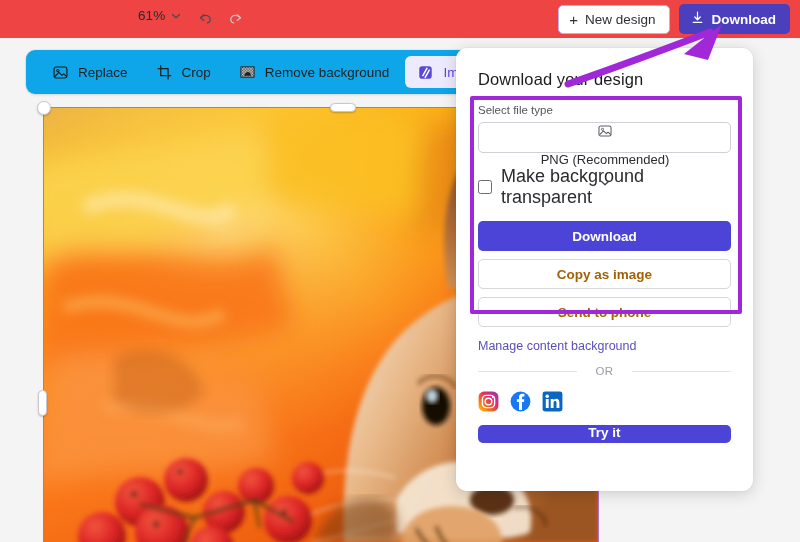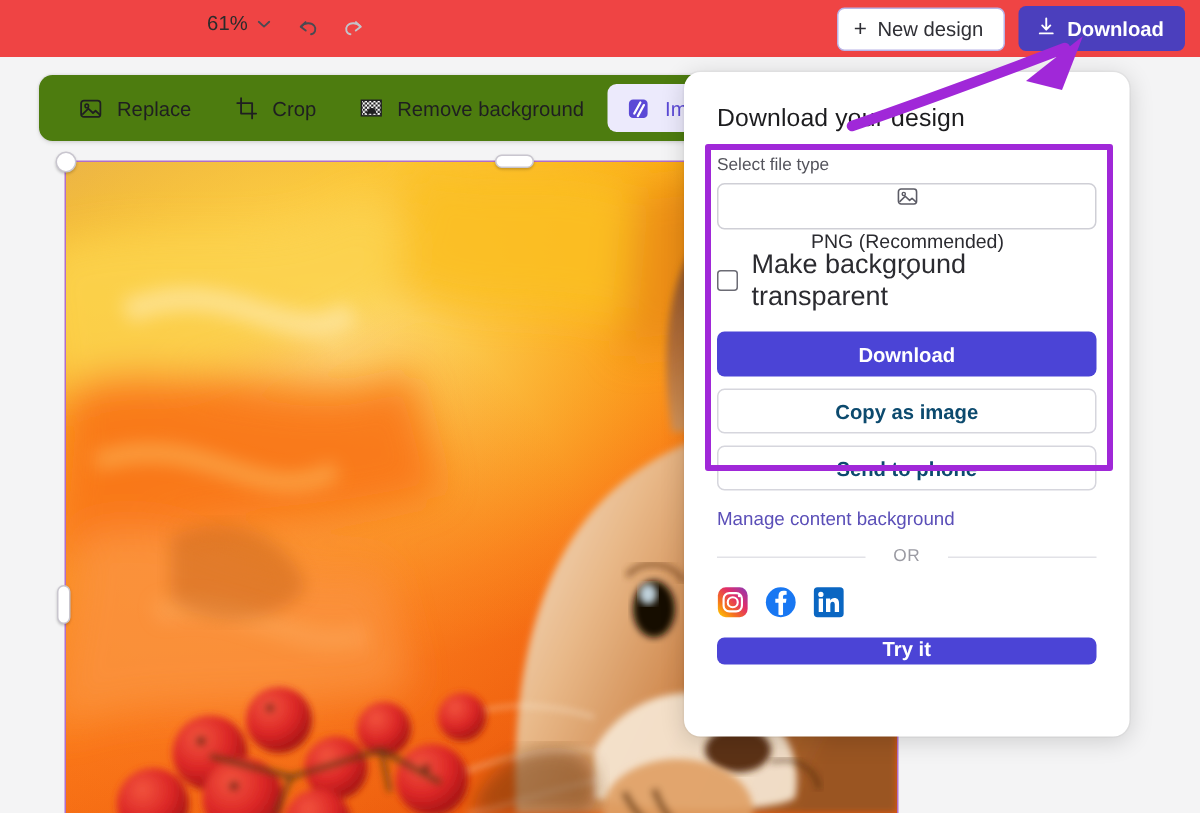--- a/index.html
+++ b/index.html
@@ -41,21 +41,21 @@
   .btn-download-top {
     display: flex; align-items: center; gap: 7px;
     height: 30px; padding: 0 14px 0 11px;
     border-radius: 5px; background: #4b3fbd; color: #ffffff;
     font-size: 13.5px; font-weight: 600; white-space: nowrap;
   }
 
   
   .toolstrip {
     position: absolute; left: 26px; top: 50px;
-    height: 44px; background: #4d7c0f;
+    height: 44px; background: #0ea5e9;
     border-radius: 9px;
     display: flex; align-items: center;
     padding: 0 8px 0 14px; gap: 4px;
     box-shadow: 0 1px 3px rgba(0,0,0,.10), 0 0 0 1px rgba(0,0,0,.03);
     width: 466px; overflow: hidden;
   }
   .tool {
     display: flex; align-items: center; gap: 9px;
     height: 32px; padding: 0 12px; border-radius: 6px;
     font-size: 13.5px; color: #1f1f21; white-space: nowrap;
@@ -114,21 +114,21 @@
   .check-row { display: flex; align-items: center; gap: 9px; margin-bottom: 13px; }
   .checkbox { width: 14px; height: 14px; border: 1.4px solid #6b6b74; border-radius: 2.5px; background:#fff; flex:none; }
   .check-label { font-size: 18px; color: #2b2b30; }
   .btn-primary {
     height: 30px; border-radius: 5px; background: #4b44d6; color: #fff;
     display: flex; align-items: center; justify-content: center;
     font-size: 13.5px; font-weight: 600; margin-bottom: 8px;
   }
   .btn-ghost {
     height: 30px; border-radius: 5px; background: #fff; border: 1px solid #d6d6dd;
-    color: #0c4a6e; display: flex; align-items: center; justify-content: center;
+    color: #a16207; display: flex; align-items: center; justify-content: center;
     font-size: 13.5px; font-weight: 600; margin-bottom: 8px;
   }
   .link-credentials { font-size: 12.5px; color: #5b4fb8; margin: 12px 0 0 0; }
   .or-row { display: flex; align-items: center; gap: 18px; margin: 12px 0 14px 0; }
   .or-line { flex: 1; height: 1px; background: #e2e2e7; }
   .or-text { font-size: 11.5px; color: #9b9ba3; letter-spacing:.4px; }
   .ai-title { font-size: 15.5px; color: #1c1c1e; font-weight: 600; margin-bottom: 10px; letter-spacing:.1px; }
   .social-row { display: flex; gap: 11px; margin-bottom: 13px; }
   .social { width: 21px; height: 21px; border-radius: 5px; flex:none; }
   .btn-tryit {

